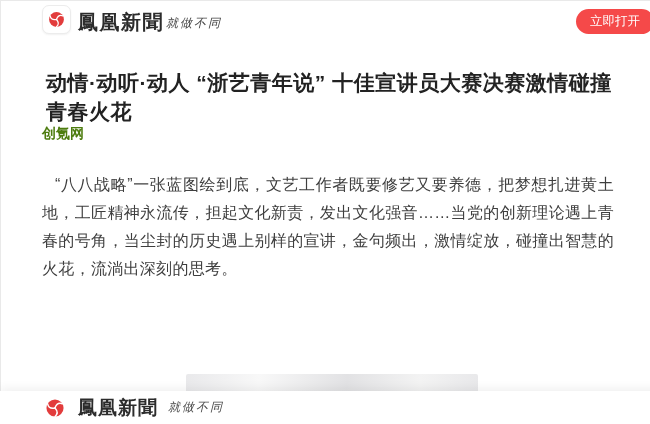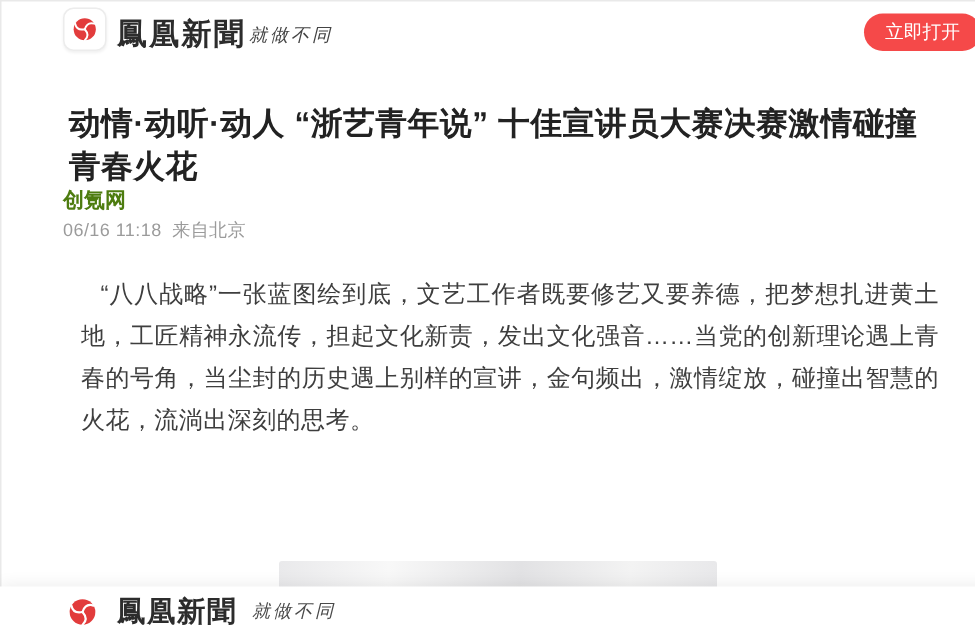--- a/index.html
+++ b/index.html
@@ -48,21 +48,21 @@
   .source-name{
     position:absolute;left:42px;top:125px;
     font-size:14px;font-weight:700;color:#4d7c0f;
   }
   .meta-row{
     position:absolute;left:42px;top:145px;
     font-size:12px;color:#9b9b9b;letter-spacing:.3px;
   }
   .meta-row span{margin-right:7px;}
   .para{
-    position:absolute;left:42px;width:572px;margin:12px;
+    position:absolute;left:42px;width:572px;margin:0;
     font-size:16px;line-height:28px;color:#3e3e3e;letter-spacing:.3px;
     text-align:justify;
   }
   .para-1{top:171px;text-indent:13px;}
   .para-2{top:258px;}
   
   .article-image{
     position:absolute;left:186px;top:374px;width:292px;height:24px;
     background:linear-gradient(95deg,#e9e9eb 0%,#f8f8f8 25%,#e2e2e4 55%,#f3f3f3 80%,#e8e8ea 100%);
     border-radius:2px 2px 0 0;
@@ -112,23 +112,20 @@
       </g>
     </svg>
   </div>
   <div class="brand-word">鳳凰新聞</div>
   <div class="brand-tagline">就做不同</div>
   <button class="btn-red btn-top">立即打开</button>
 
   <h1 class="article-title">动情·动听·动人 “浙艺青年说” 十佳宣讲员大赛决赛激情碰撞青春火花</h1>
 
   <div class="source-name">创氪网</div>
-  <div class="meta-row">
-    <span>06/16 11:18</span><span>来自北京</span>
-  </div>
 
   <p class="para para-1">“八八战略”一张蓝图绘到底，文艺工作者既要修艺又要养德，把梦想扎进黄土地，工匠精神永流传，担起文化新责，发出文化强音……当党的创新理论遇上青春的号角，当尘封的历史遇上别样的宣讲，金句频出，激情绽放，碰撞出智慧的火花，流淌出深刻的思考。</p>
 
   <div class="article-image"></div>
 
   <div class="edge-dot"></div>
   <button class="edge-frag"></button>
 
   <div class="bottom-bar">
     <svg class="spiral" width="22" height="22" viewBox="0 0 36 36">

